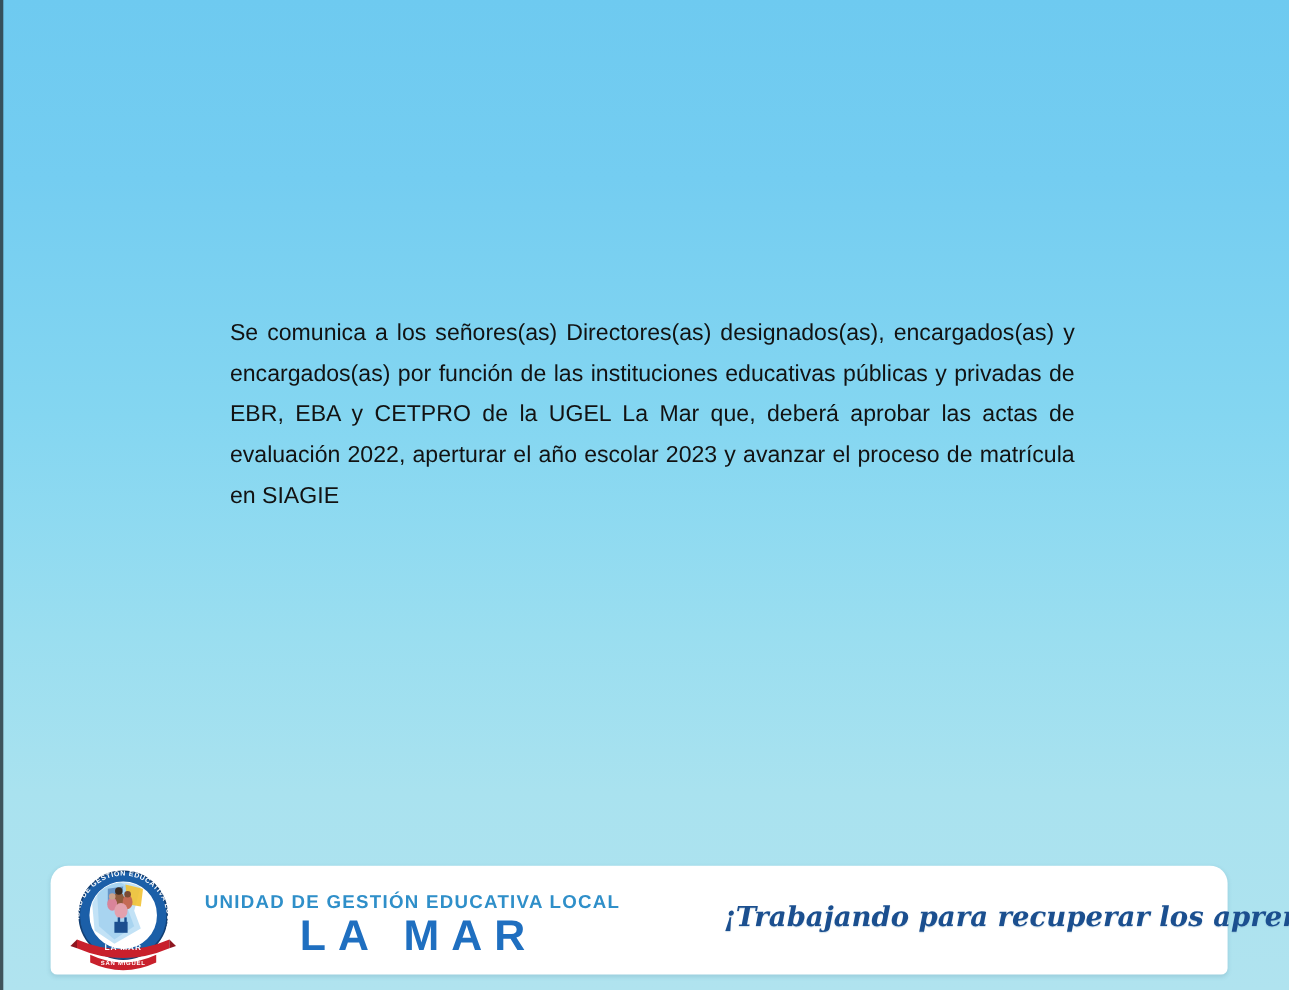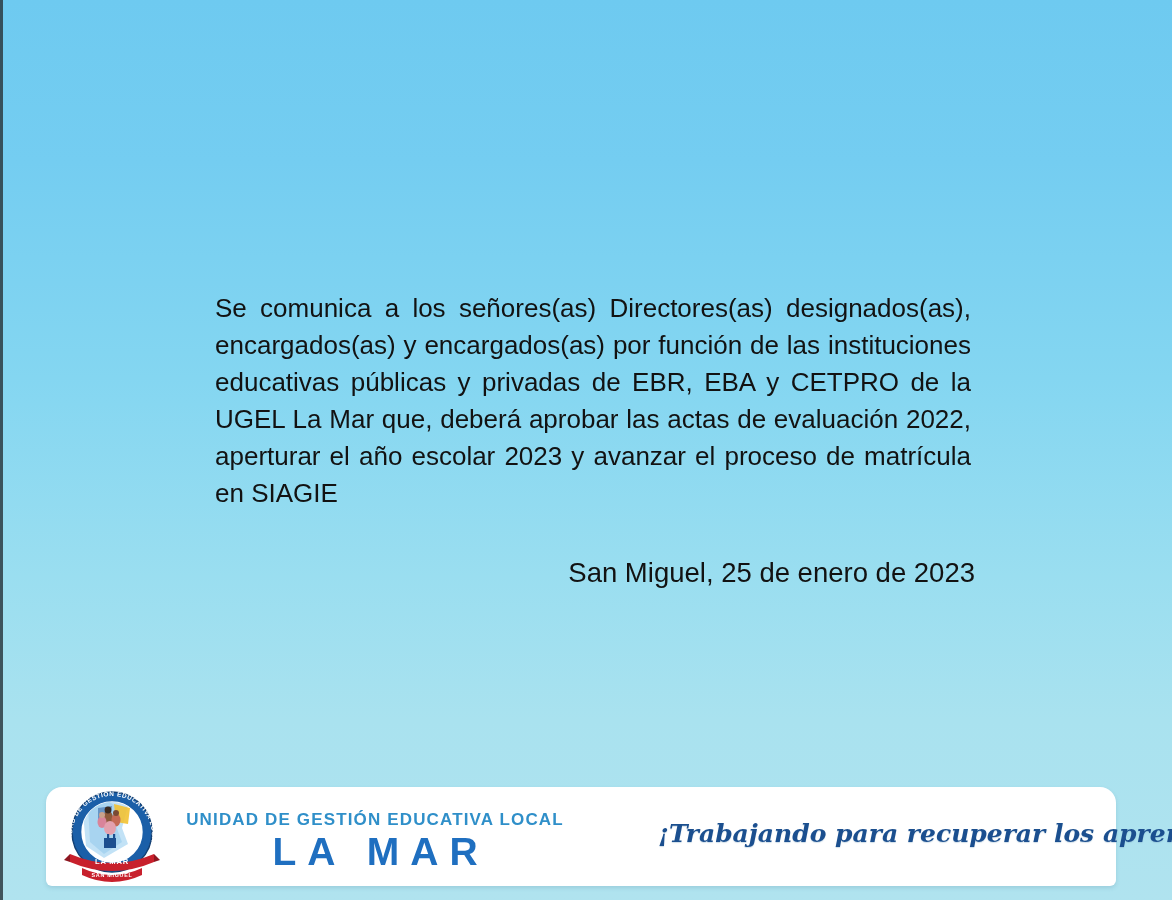--- a/index.html
+++ b/index.html
@@ -62,22 +62,22 @@
   }
 
   
   .body-block {
     position: absolute;
     left: 209px;
     top: 284px;
     width: 768px;
   }
   .body-text {
-    margin: 6px;
-    font-size: 26px;
+    margin: 0;
+    font-size: 21px;
     line-height: 37px;
     color: #121212;
     text-align: justify;
     text-justify: inter-word;
     white-space: pre-wrap;
   }
   .date-line {
     margin: 0;
     padding-top: 36px;
     font-size: 27.5px;
@@ -165,21 +165,20 @@
 </head>
 <body>
 
 <div class="slide">
 
   <div class="edge-strip"></div>
 
 
   <div class="body-block">
     <p class="body-text">Se comunica a los señores(as) Directores(as) designados(as), encargados(as) y encargados(as) por función de las instituciones educativas públicas y privadas de EBR, EBA y CETPRO de la UGEL La Mar que, deberá aprobar las actas de evaluación 2022, aperturar el año escolar 2023 y avanzar el proceso de matrícula en SIAGIE</p>
-    <p class="date-line">San Miguel, 25 de enero de 2023</p>
   </div>
 
   <div class="footer-bar">
     <div class="footer-inner">
 
       <div class="seal">
         <svg viewBox="0 0 108 108" xmlns="http://www.w3.org/2000/svg" aria-hidden="true">
           <defs>
             <path id="ringPath" d="M 54,54 m -40,0 a 40,40 0 1,1 80,0 a 40,40 0 1,1 -80,0"></path>
             <clipPath id="innerClip">

